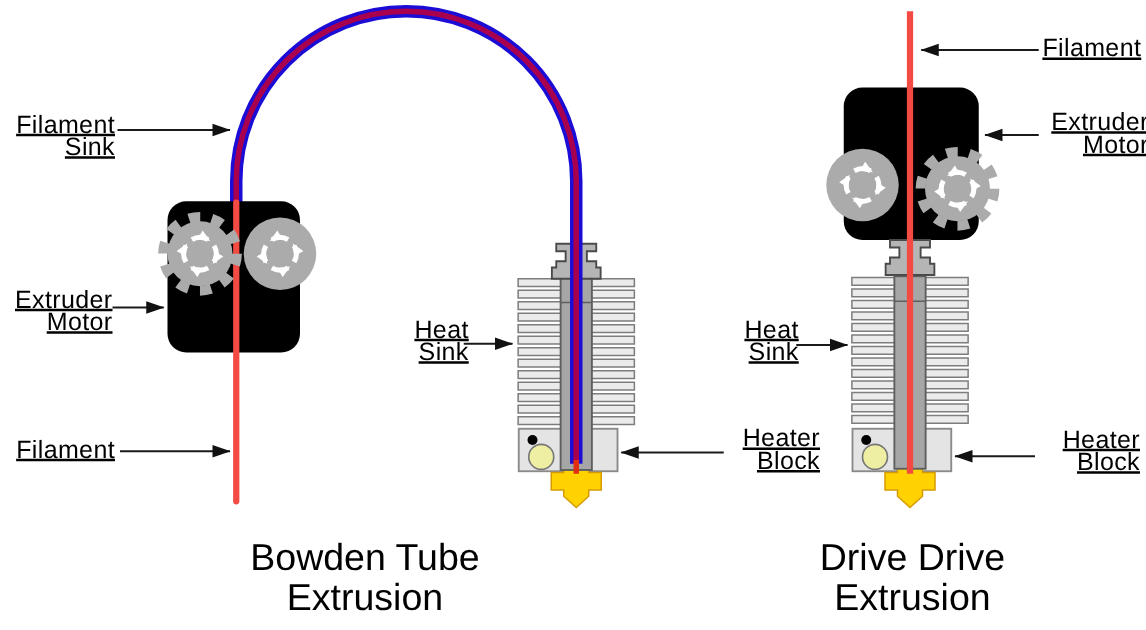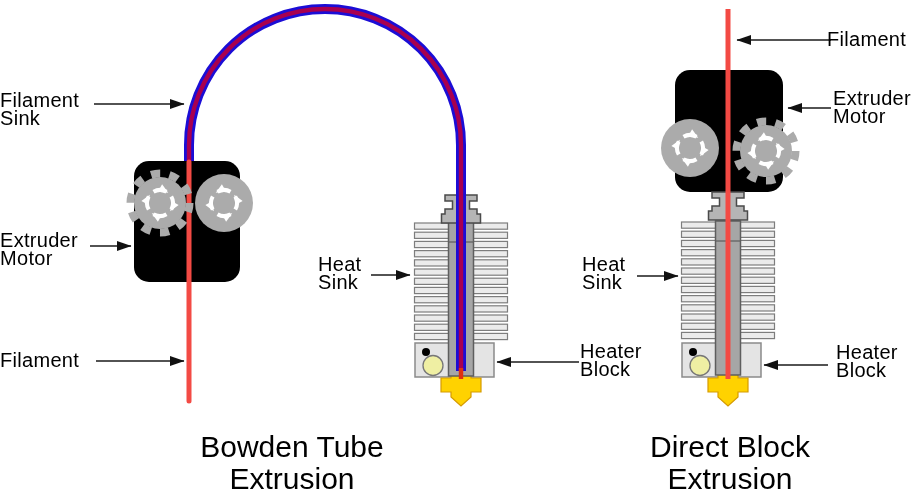--- a/index.html
+++ b/index.html
@@ -6,22 +6,22 @@
     --tube_blue:#1b0dd6; --filament_in_tube:#a8004f; --filament_free:#f34a44;
     --filament_hot:#e03010; --motor_black:#000000; --wheel_gray:#ababab;
     --fin_fill:#ebebeb; --shaft_gray:#a6a6a6; --connector_gray:#b5b5b5;
     --heater_fill:#e4e4e4; --indicator_yellow:#efefa3; --nozzle_gold:#ffd200;
     --annotation_black:#1a1a1a;
   }
   html,body{margin:0;padding:0;background:#ffffff;}
   .canvas{position:relative;width:917px;height:504px;background:#ffffff;
     font-family:"Liberation Sans",sans-serif;overflow:hidden;}
   svg.scene{position:absolute;left:0;top:0;}
-  .label{position:absolute;text-align:left;font-size:20px;line-height:0.9;
-    color:#000;white-space:nowrap;letter-spacing:0.3px;}
+  .label{position:absolute;text-align:right;font-size:20px;line-height:0.9;
+    color:#000;white-space:nowrap;letter-spacing:0.3px;text-decoration:underline;}
   .label span{display:block;}
   .title{position:absolute;text-align:center;font-size:30px;line-height:1.05;color:#000;white-space:nowrap;}
   .title span{display:block;}
   
   .tube{stroke:var(--tube_blue);stroke-width:10;fill:none;}
   .tubefil{stroke:var(--filament_in_tube);stroke-width:4.4;fill:none;}
   .fil{stroke:var(--filament_free);stroke-width:5;fill:none;}
   .filstub{stroke:var(--filament_hot);stroke-width:4.4;fill:none;}
   .motor{fill:var(--motor_black);}
   .wheel{fill:var(--wheel_gray);}
@@ -190,17 +190,17 @@
 <div class="label" style="left:836px;top:343px;width:76px;">
   <span>Heater</span>
   <span>Block</span>
 </div>
 
 <div class="title" style="left:176px;top:431px;width:232px;">
   <span>Bowden Tube</span>
   <span>Extrusion</span>
 </div>
 <div class="title" style="left:614px;top:431px;width:232px;">
-  <span>Direct Block</span>
+  <span>Drive Drive</span>
   <span>Extrusion</span>
 </div>
 
 </div>
 
 </body></html>

